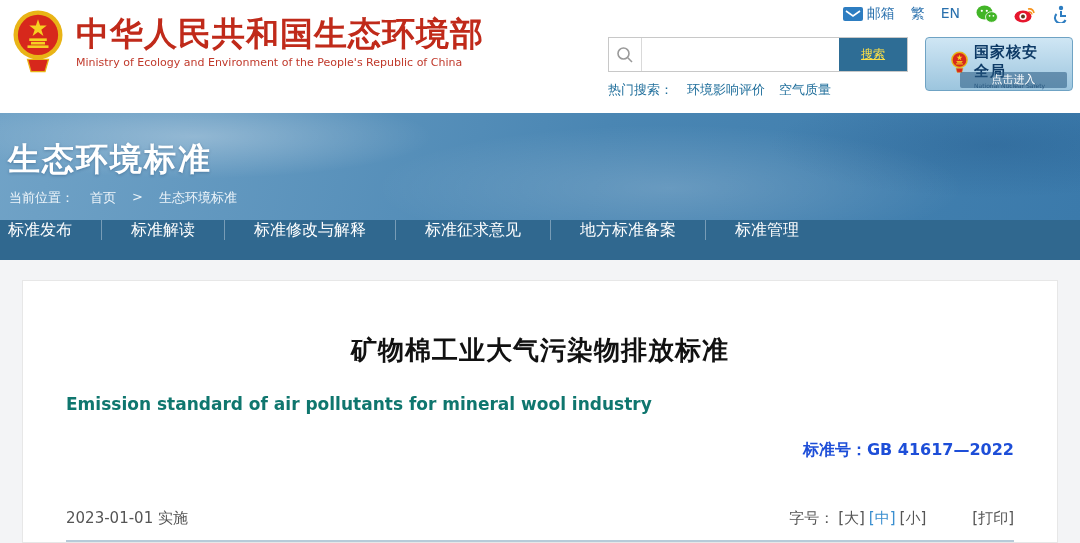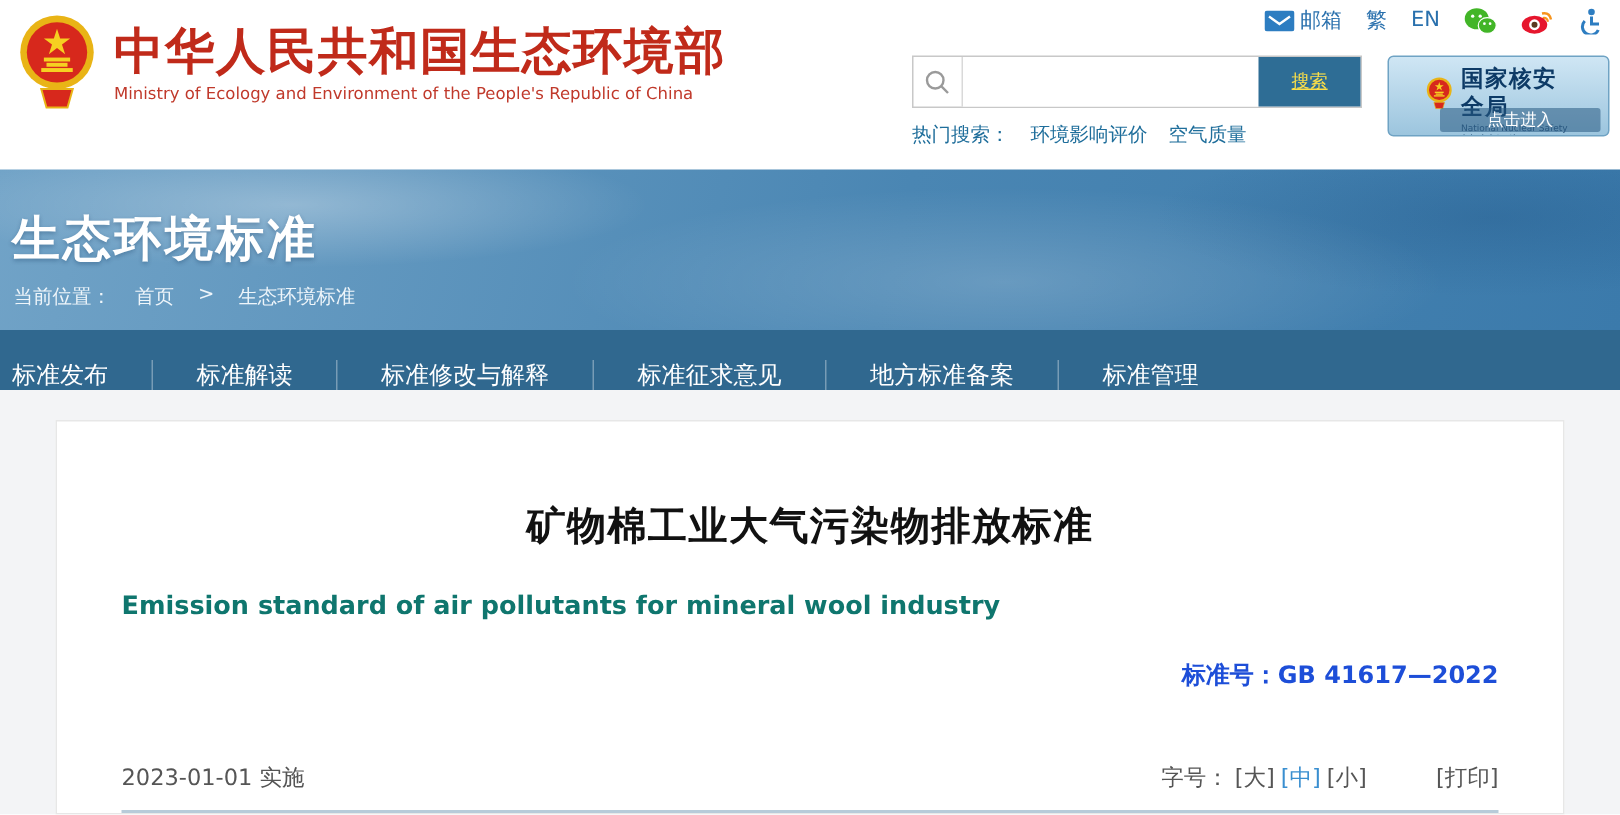--- a/index.html
+++ b/index.html
@@ -48,28 +48,28 @@
       radial-gradient(ellipse 420px 90px at 62% 70%, rgba(255,255,255,0.18), transparent 70%),
       radial-gradient(ellipse 300px 70px at 92% 30%, rgba(20,70,120,0.25), transparent 75%),
       linear-gradient(105deg,#71a3c7,#4a86b3 55%,#3b7aab); }
   .banner-title { position:absolute; left:8px; top:25px; color:#fff; font-size:32px; font-weight:bold;
     letter-spacing:2px; text-shadow:0 1px 3px rgba(0,40,80,.3); }
   .crumbs { position:absolute; left:9px; top:76px; color:#eef5fa; font-size:13px; display:flex; gap:16px; }
   .crumbs a { color:#eef5fa; text-decoration:none; cursor:pointer; }
 
   
   .nav { width:1080px; height:40px; background:#30688f; display:flex; align-items:center; }
-  .nav ul { list-style:none; display:flex; height:100%; align-items:flex-end; padding-left:8px; }
+  .nav ul { list-style:none; display:flex; height:100%; align-items:flex-start; padding-left:8px; }
   .nav li { color:#fff; font-size:16px; padding:0 29px; height:20px; line-height:20px;
     border-right:1px solid rgba(255,255,255,0.35); cursor:pointer; white-space:nowrap; }
   .nav li:first-child { padding-left:0; }
   .nav li:last-child { border-right:none; }
 
   
-  .main { width:1080px; height:283px; background:#f3f4f6; padding:20px 37px 0; }
+  .main { width:1080px; height:283px; background:#f3f4f6; padding:20px 22px 0; }
   .card { background:#fff; border:1px solid #e7e7e7; height:100%; padding:52px 43px 0; }
   .art-title { text-align:center; font-size:26px; font-weight:bold; color:#111; letter-spacing:1px; }
   .art-title-en { font-size:17px; font-weight:bold; color:#0f766e; margin-top:26px; }
   .art-no { text-align:right; font-size:16px; font-weight:bold; color:#1d4ed8; margin-top:26px; }
   .meta-row { display:flex; justify-content:space-between; align-items:center; margin-top:48px;
     font-size:15px; color:#555; }
   .fontsize-ctl { display:flex; gap:4px; align-items:center; }
   .fontsize-ctl span { cursor:pointer; }
   .fs-mid { color:#3a8fd0; }
   .print-btn { margin-left:42px; cursor:pointer; }

